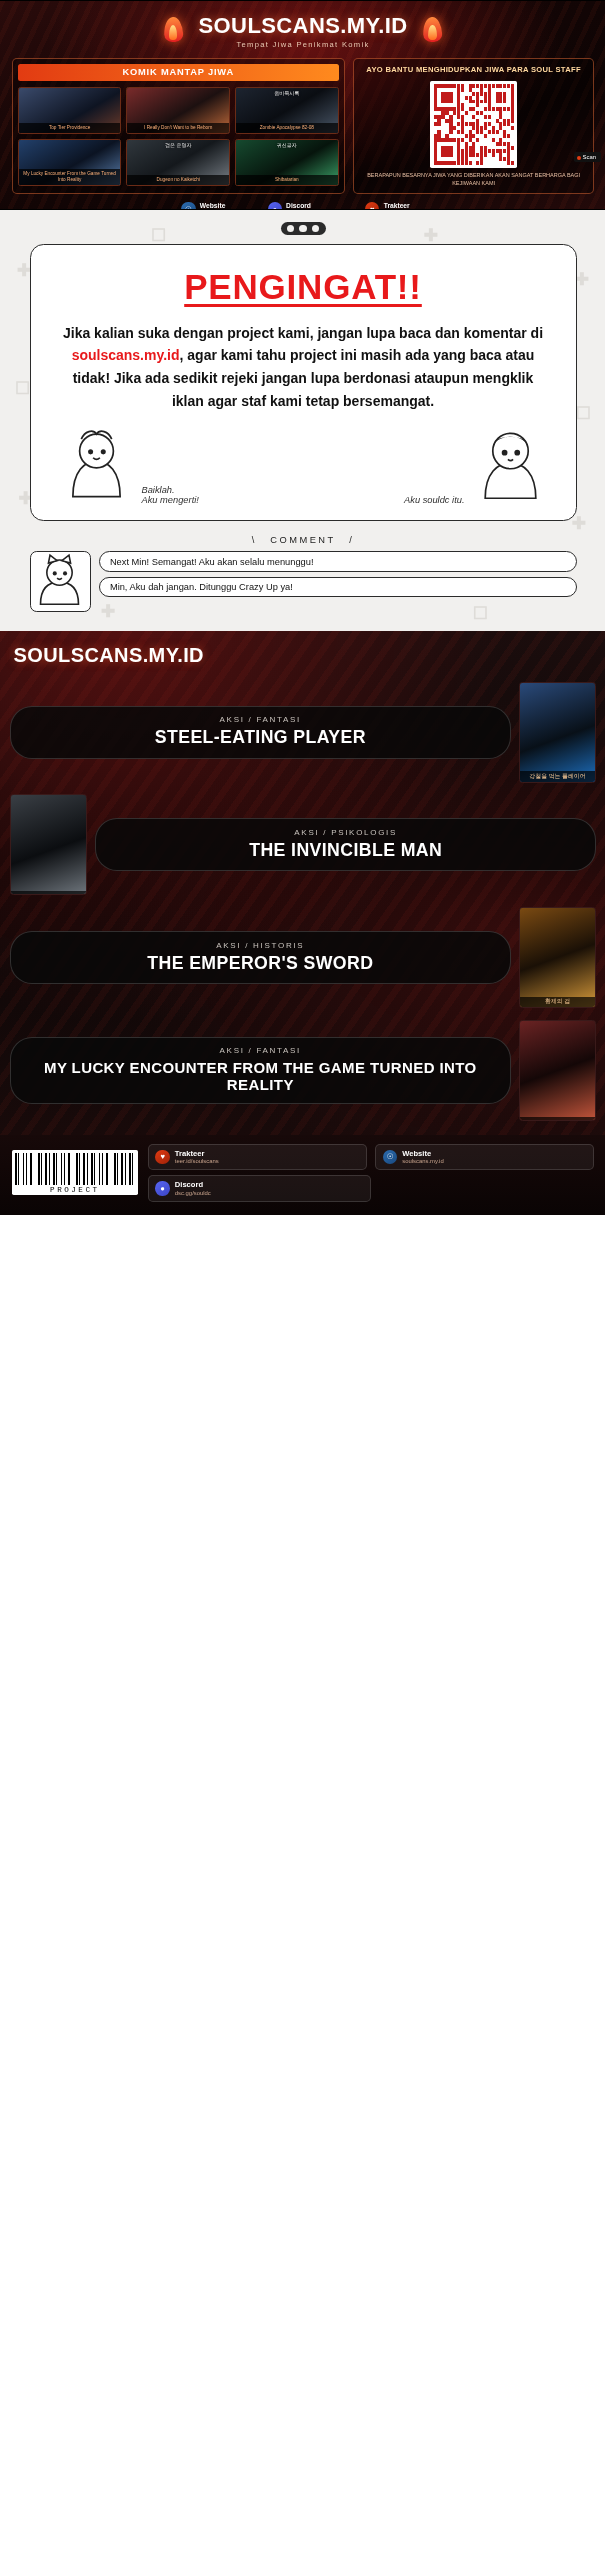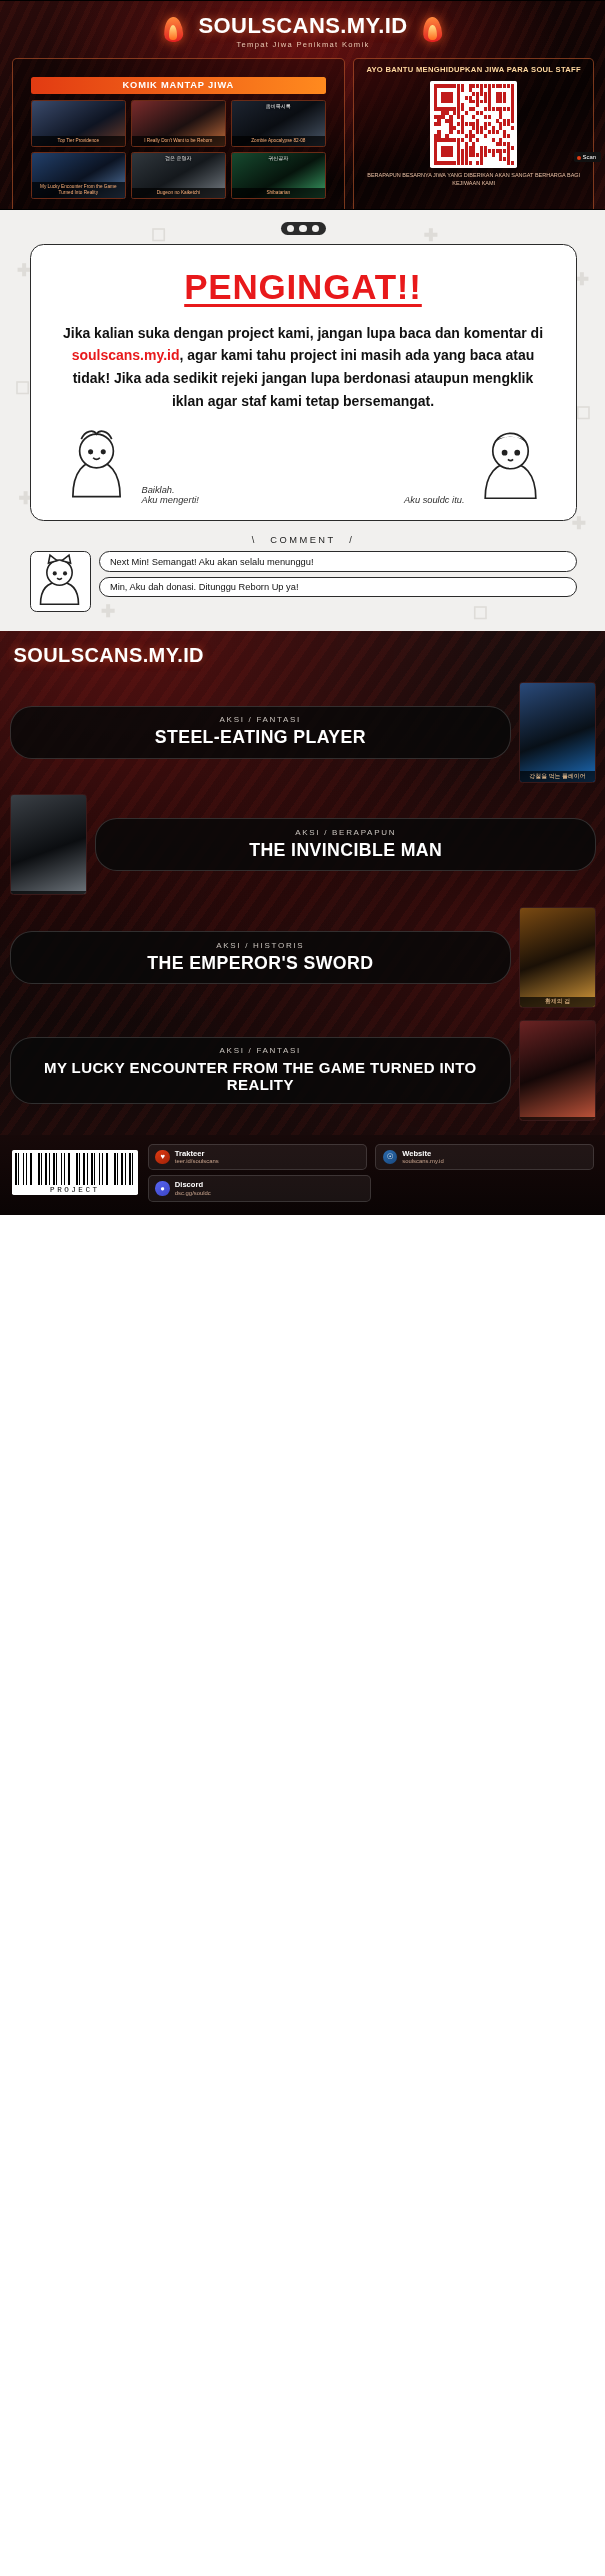--- a/index.html
+++ b/index.html
@@ -85,21 +85,21 @@
   }
   .b1-body {
     position: relative;
     display: flex; gap: 8.4px; padding: 8.4px 11.8px 0 11.8px;
   }
   .b1-left {
     flex: 1 1 58%;
     border: 0.8px solid rgba(255,120,60,.45);
     border-radius: 5px;
     background: rgba(0,0,0,.35);
-    padding: 18px;
+    padding: 5px;
   }
   .b1-left-title {
     background: linear-gradient(90deg,#e23b12,#ff8a1e);
     color:#fff; font-size: 9.3px; font-weight: bold; letter-spacing: 0.8px;
     text-align:center; padding: 3.4px 0; border-radius: 2.5px;
   }
   .thumb-grid {
     display:grid; grid-template-columns: repeat(3, 1fr); gap: 5px; margin-top: 5.9px;
   }
   .thumb {
@@ -731,41 +731,41 @@
           <circle cx="36" cy="26" r="16" fill="#fff" stroke="#222" stroke-width="2"></circle>
           <path d="M22 14 l2 -10 l9 7 Z" fill="#fff" stroke="#222" stroke-width="2"></path>
           <path d="M50 14 l-2 -10 l-9 7 Z" fill="#fff" stroke="#222" stroke-width="2"></path>
           <circle cx="30" cy="27" r="2.6" fill="#222"></circle>
           <circle cx="43" cy="27" r="2.6" fill="#222"></circle>
           <path d="M33 33 q3 3 6 0" fill="none" stroke="#222" stroke-width="2"></path>
         </svg>
       </div>
       <div class="comment-list">
         <div class="comment-item">Next Min! Semangat! Aku akan selalu menunggu!</div>
-        <div class="comment-item">Min, Aku dah donasi. Ditunggu Reborn Up ya!</div>
+        <div class="comment-item">Min, Aku dah jangan. Ditunggu Crazy Up ya!</div>
       </div>
     </div>
   </div>
 
   <div class="showcase">
     <div class="sc-logo">SOULSCANS.MY.ID</div>
 
     <div class="row">
       <div class="title-card">
         <div class="genre">AKSI / FANTASI</div>
         <div class="ttl">STEEL-EATING PLAYER</div>
       </div>
       <div class="poster p1">
         <div class="pcap">강철을 먹는 플레이어</div>
       </div>
     </div>
 
     <div class="row rev">
       <div class="title-card">
-        <div class="genre">AKSI / BERAPAPUN</div>
+        <div class="genre">AKSI / PSIKOLOGIS</div>
         <div class="ttl">THE INVINCIBLE MAN</div>
       </div>
       <div class="poster p2">
         <div class="pcap"></div>
       </div>
     </div>
 
     <div class="row">
       <div class="title-card">
         <div class="genre">AKSI / HISTORIS</div>

